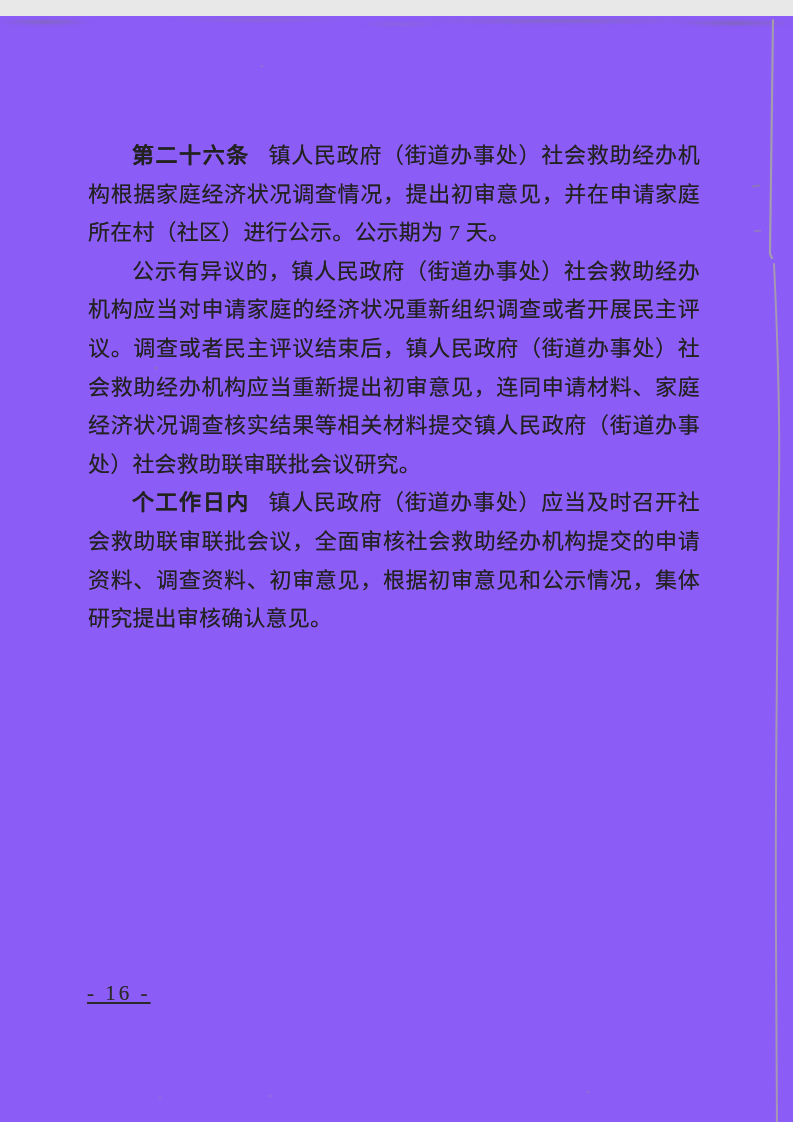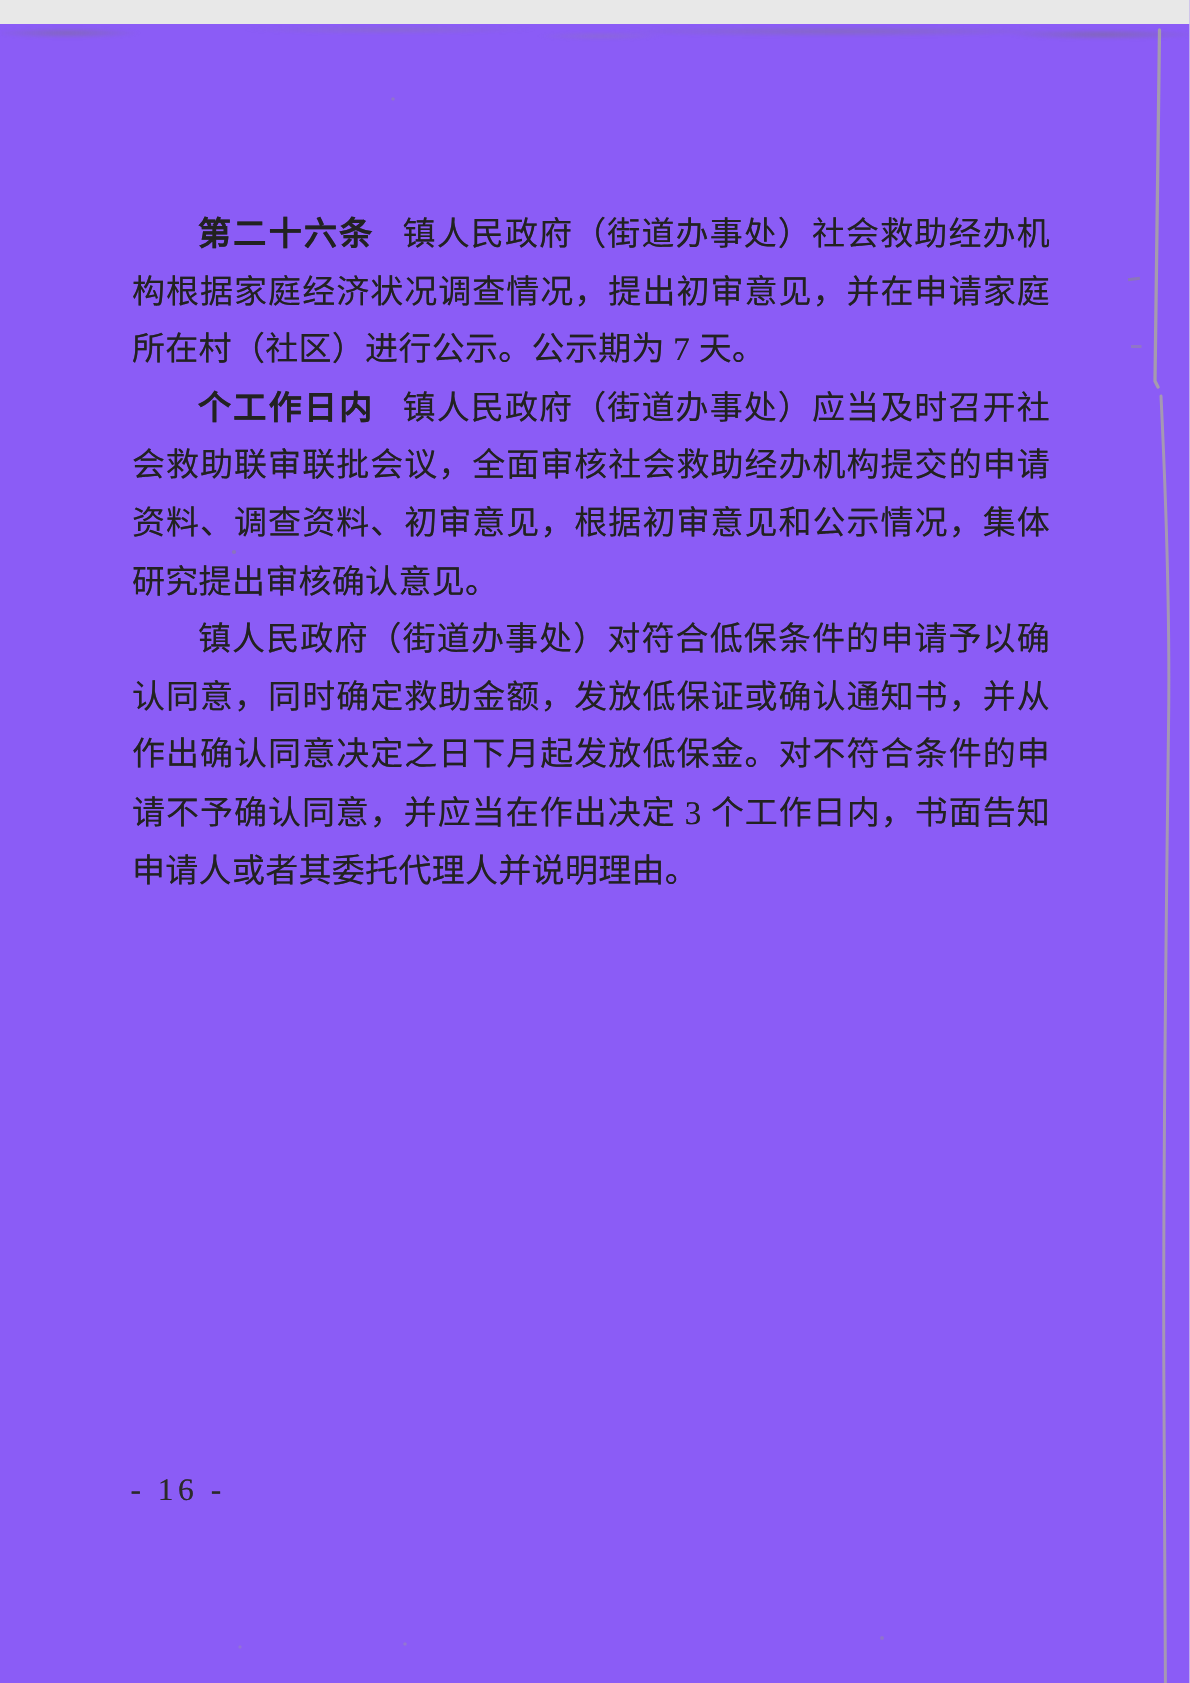--- a/index.html
+++ b/index.html
@@ -63,20 +63,21 @@
   }
 
   .pageno {
     position: absolute;
     left: 87px;
     top: 965px;
     font-size: 21px;
     letter-spacing: 3px;
     color: #2b2b2a;
     text-shadow: 0 0 0.4px rgba(35,35,34,0.6);
+    text-decoration: underline;
   }
 </style>
 </head>
 <body>
 
 <div class="page">
 
   <div class="top-smudge"></div>
 
   <svg class="artifacts" width="793" height="1122" viewBox="0 0 793 1122">
@@ -89,19 +90,19 @@
     <rect x="754" y="214" width="7" height="2" fill="#969490" opacity="0.45"></rect>
     <circle cx="156" cy="352" r="1.4" fill="#8c8a86" opacity="0.5"></circle>
     <circle cx="262" cy="50" r="1.2" fill="#999792" opacity="0.4"></circle>
     <circle cx="588" cy="1076" r="1.3" fill="#999792" opacity="0.4"></circle>
     <circle cx="270" cy="1080" r="1.2" fill="#a09e99" opacity="0.38"></circle>
     <circle cx="160" cy="1082" r="1.1" fill="#a09e99" opacity="0.32"></circle>
   </svg>
 
   <div class="doc">
     <p><span class="term">第二十六条</span><span class="ptext">镇人民政府（街道办事处）社会救助经办机构根据家庭经济状况调查情况，提出初审意见，并在申请家庭所在村（社区）进行公示。公示期为 7 天。</span></p>
+    <p><span class="term"></span><span class="ptext">公示有异议的，镇人民政府（街道办事处）社会救助经办机构应当对申请家庭的经济状况重新组织调查或者开展民主评议。调查或者民主评议结束后，镇人民政府（街道办事处）社会救助经办机构应当重新提出初审意见，连同申请材料、家庭经济状况调查核实结果等相关材料提交镇人民政府（街道办事处）社会救助联审联批会议研究。</span></p>
     <p><span class="term">个工作日内</span><span class="ptext">镇人民政府（街道办事处）应当及时召开社会救助联审联批会议，全面审核社会救助经办机构提交的申请资料、调查资料、初审意见，根据初审意见和公示情况，集体研究提出审核确认意见。</span></p>
-    <p><span class="term"></span><span class="ptext">镇人民政府（街道办事处）对符合低保条件的申请予以确认同意，同时确定救助金额，发放低保证或确认通知书，并从作出确认同意决定之日下月起发放低保金。对不符合条件的申请不予确认同意，并应当在作出决定 3 个工作日内，书面告知申请人或者其委托代理人并说明理由。</span></p>
   </div>
 
   <div class="pageno">- 16 -</div>
 
 </div>
 
 </body></html>

